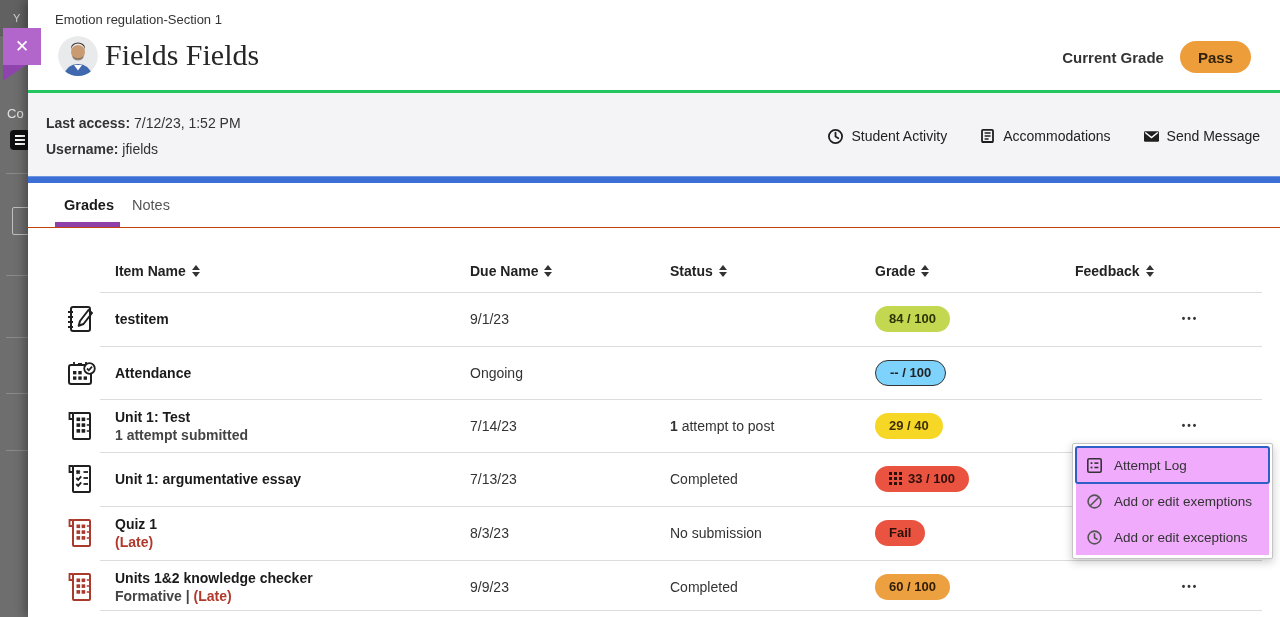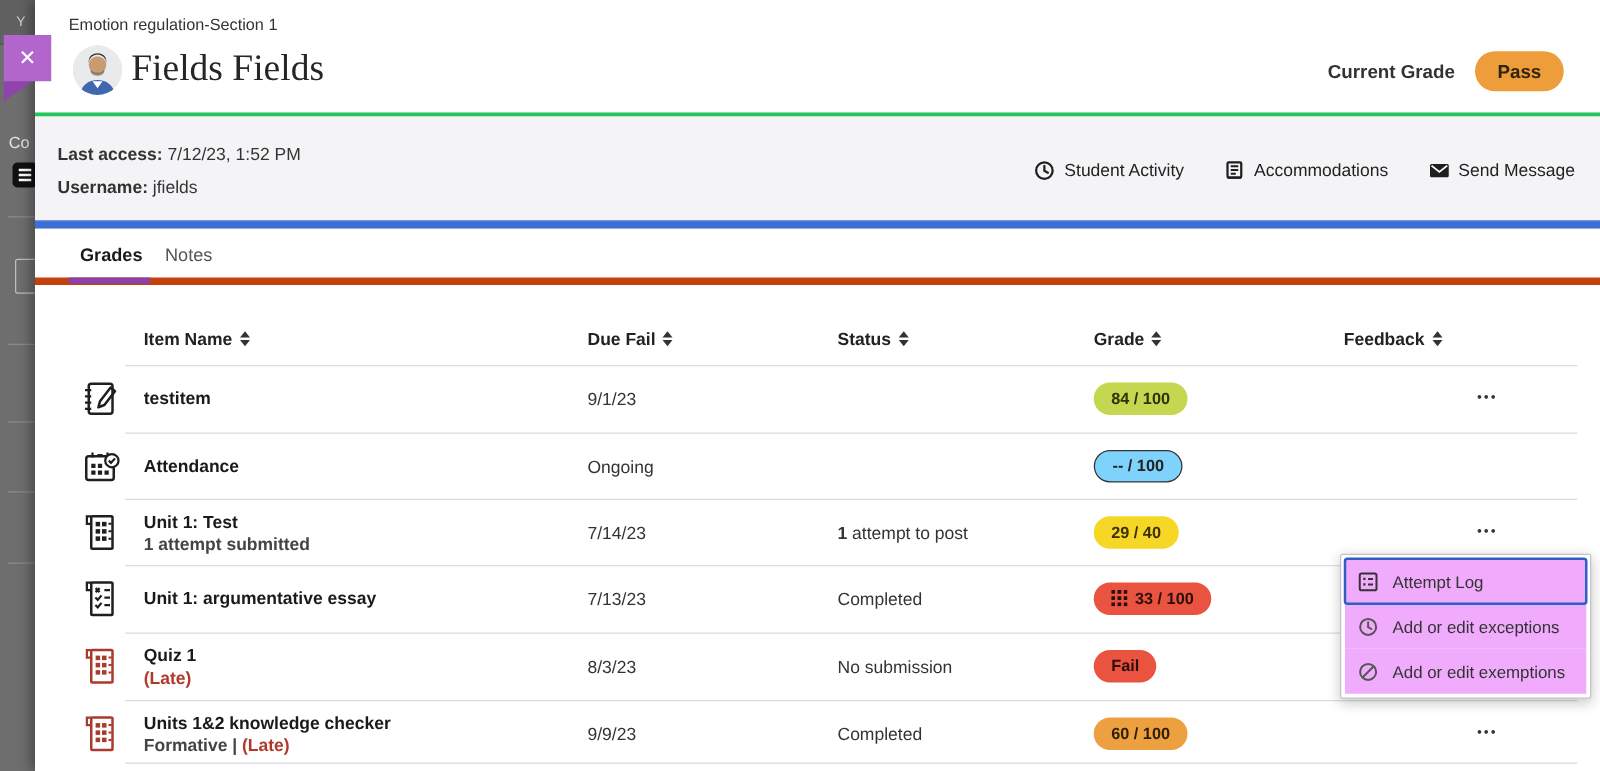--- a/index.html
+++ b/index.html
@@ -37,21 +37,21 @@
   
   .meta { position:absolute; left:0; top:90px; width:1252px; height:86px; background:#f4f4f6; border-top:3px solid #22c55e; }
   .meta-line { position:absolute; left:18px; font-size:14px; color:#333; }
   .meta-line b { font-weight:700; }
   .meta-actions { position:absolute; right:20px; top:0; height:86px; display:flex; align-items:center; gap:32px; }
   .action { display:flex; align-items:center; gap:7px; background:none; border:none; font-family:"Liberation Sans",sans-serif;
     font-size:14px; font-weight:400; color:#222; cursor:pointer; }
   .blue-bar { position:absolute; left:0; top:176px; width:1252px; height:7px; background:#3c6fd6; border-top:1px solid #6f95e2; }
 
   
-  .tabbar { position:absolute; left:0; top:183px; width:1252px; height:45px; background:#fff; border-bottom:6px solid #c2410c; }
+  .tabbar { position:absolute; left:0; top:183px; width:1252px; height:45px; background:#fff; border-bottom:1px solid #c2410c; }
   .tab { position:absolute; top:0; height:44px; line-height:44px; background:none; border:none; font-family:"Liberation Sans",sans-serif;
     font-size:14.5px; cursor:pointer; }
   .tab.active { left:36px; font-weight:700; color:#1a1a1a; }
   .tab.inactive { left:104px; color:#555; }
   .tab-underline { position:absolute; left:27px; top:39px; width:65px; height:5px; background:#8e3fa8; }
 
   
   .thead { position:absolute; left:0; top:255px; width:1252px; height:37px; }
   .th { position:absolute; top:8px; font-size:14px; font-weight:600; color:#222; background:none; border:none;
     font-family:"Liberation Sans",sans-serif; cursor:pointer; display:flex; align-items:center; }
@@ -180,21 +180,21 @@
 
     <div class="thead">
       <button class="th" style="left:87px">
         <span>Item Name</span>
           <span class="sort">
             <i class="up"></i>
             <i class="down"></i>
           </span>
       </button>
       <button class="th" style="left:442px">
-        <span>Due Fail</span>
+        <span>Due Name</span>
           <span class="sort">
             <i class="up"></i>
             <i class="down"></i>
           </span>
       </button>
       <button class="th" style="left:642px">
         <span>Status</span>
           <span class="sort">
             <i class="up"></i>
             <i class="down"></i>
@@ -388,26 +388,26 @@
         <rect x="4.6" y="5.2" width="1.8" height="1.8" fill="#333" stroke="none"></rect>
           <path d="M8.4 6.1 h4"></path>
         <rect x="4.6" y="9.6" width="1.8" height="1.8" fill="#333" stroke="none"></rect>
           <path d="M8.4 10.5 h4"></path>
       </svg>
       <span>Attempt Log</span>
     </button>
     <button class="menu-item">
       <svg class="mi-icon" viewBox="0 0 17 17" fill="none" stroke="#555" stroke-width="1.6">
         <circle cx="8.5" cy="8.5" r="6.4"></circle>
+          <path d="M4.2 12.8 L12.8 4.2"></path>
+      </svg>
+      <span>Add or edit exemptions</span>
+    </button>
+    <button class="menu-item">
+      <svg class="mi-icon" viewBox="0 0 17 17" fill="none" stroke="#555" stroke-width="1.6">
+        <circle cx="8.5" cy="8.5" r="6.4"></circle>
           <path d="M8.5 4.8 v3.9 l2.6 1.5" stroke-linecap="round"></path>
       </svg>
       <span>Add or edit exceptions</span>
     </button>
-    <button class="menu-item">
-      <svg class="mi-icon" viewBox="0 0 17 17" fill="none" stroke="#555" stroke-width="1.6">
-        <circle cx="8.5" cy="8.5" r="6.4"></circle>
-          <path d="M4.2 12.8 L12.8 4.2"></path>
-      </svg>
-      <span>Add or edit exemptions</span>
-    </button>
   </div>
 
 </div>
 
 </body></html>

